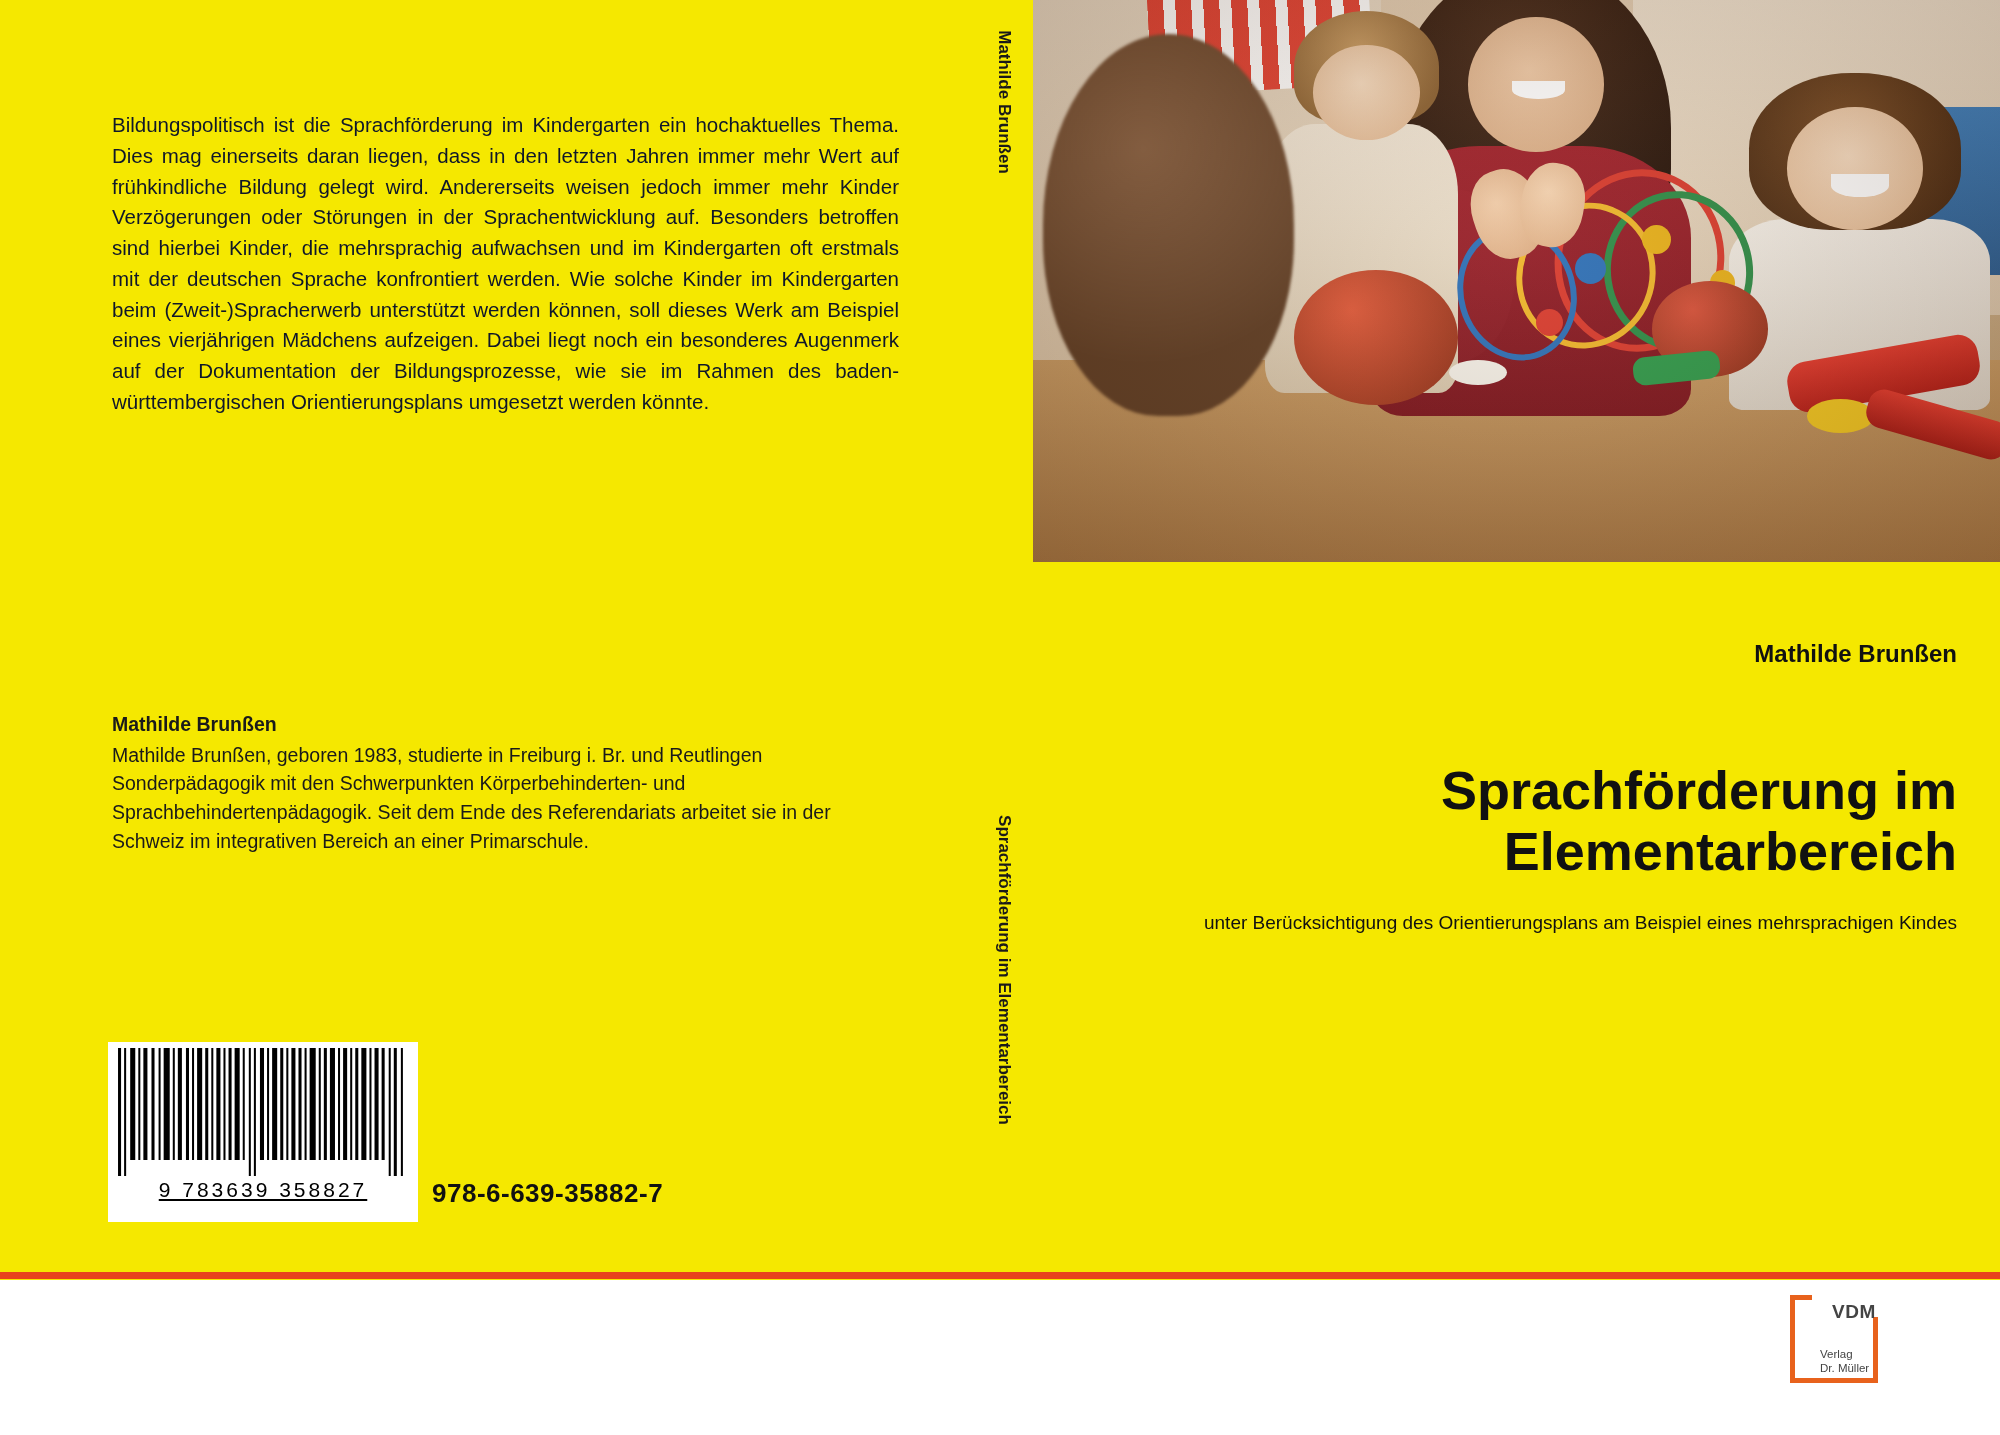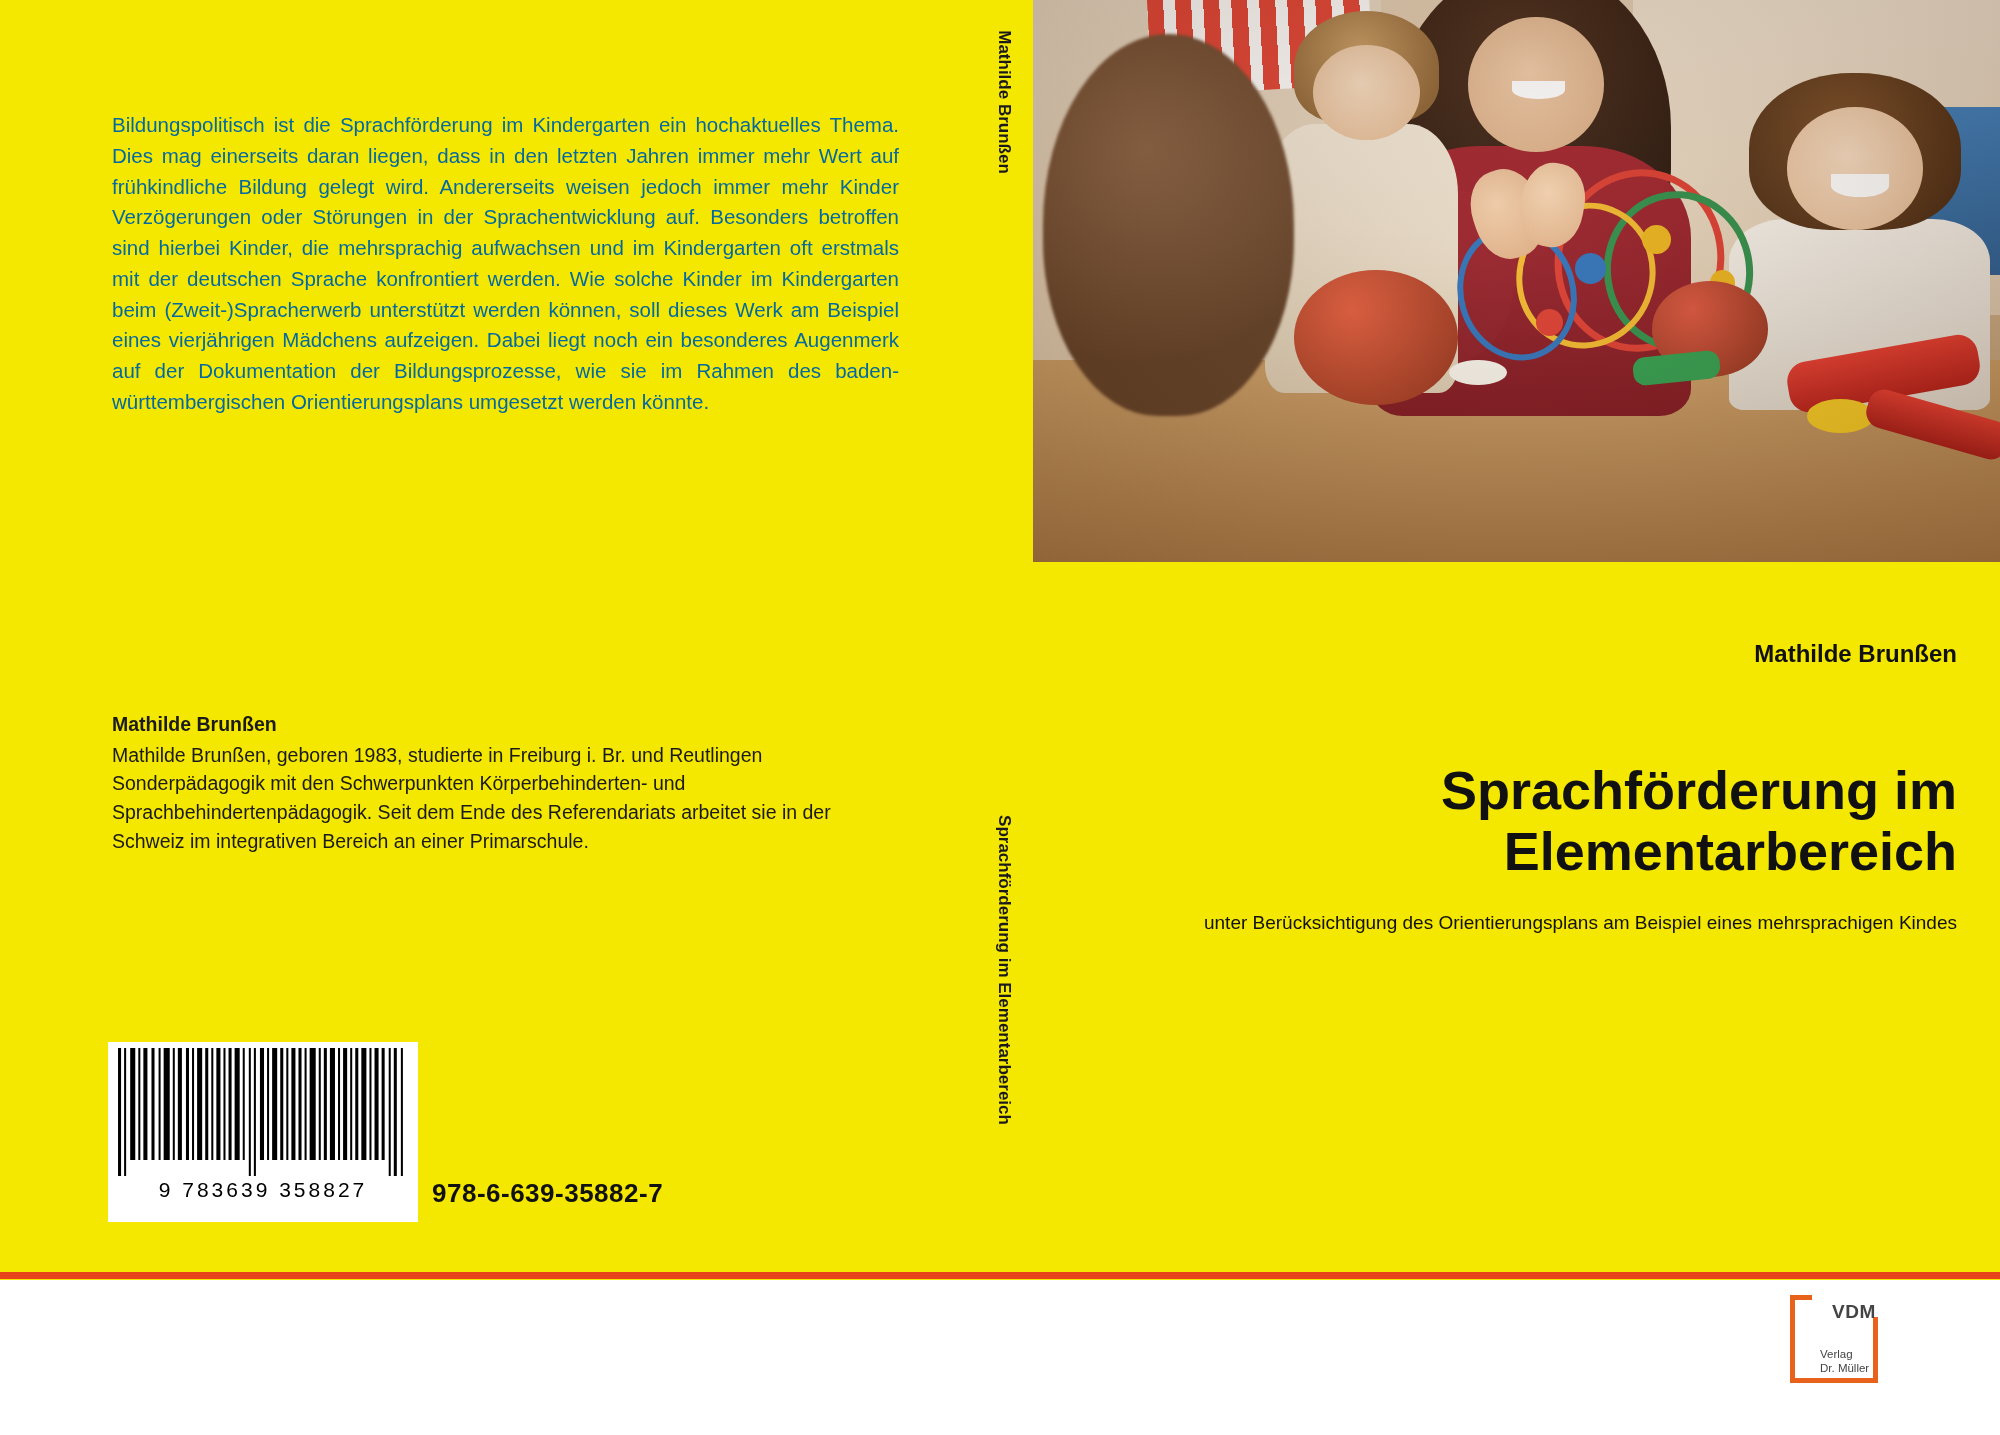--- a/index.html
+++ b/index.html
@@ -51,21 +51,21 @@
     width: 975px;
     height: 1280px;
   }
   .blurb {
     position: absolute;
     left: 112px;
     top: 110px;
     width: 787px;
     font-size: 20.5px;
     line-height: 1.5;
-    color: #0369a1;
+    color: #0f172a;
     text-align: justify;
   }
   .author-block {
     position: absolute;
     left: 112px;
     top: 710px;
     width: 790px;
     font-size: 19.5px;
     line-height: 1.47;
     color: #1a1a1a;
@@ -92,20 +92,21 @@
     height: 128px;
     display: block;
   }
   .barcode-digits {
     font-family: "Liberation Sans", sans-serif;
     font-size: 21px;
     letter-spacing: 3px;
     text-align: center;
     color: #000;
     margin-top: 2px;
+    text-decoration: underline;
   }
   .isbn-text {
     position: absolute;
     left: 432px;
     top: 1178px;
     font-size: 26px;
     font-weight: bold;
     color: #111;
     letter-spacing: 0.5px;
   }

